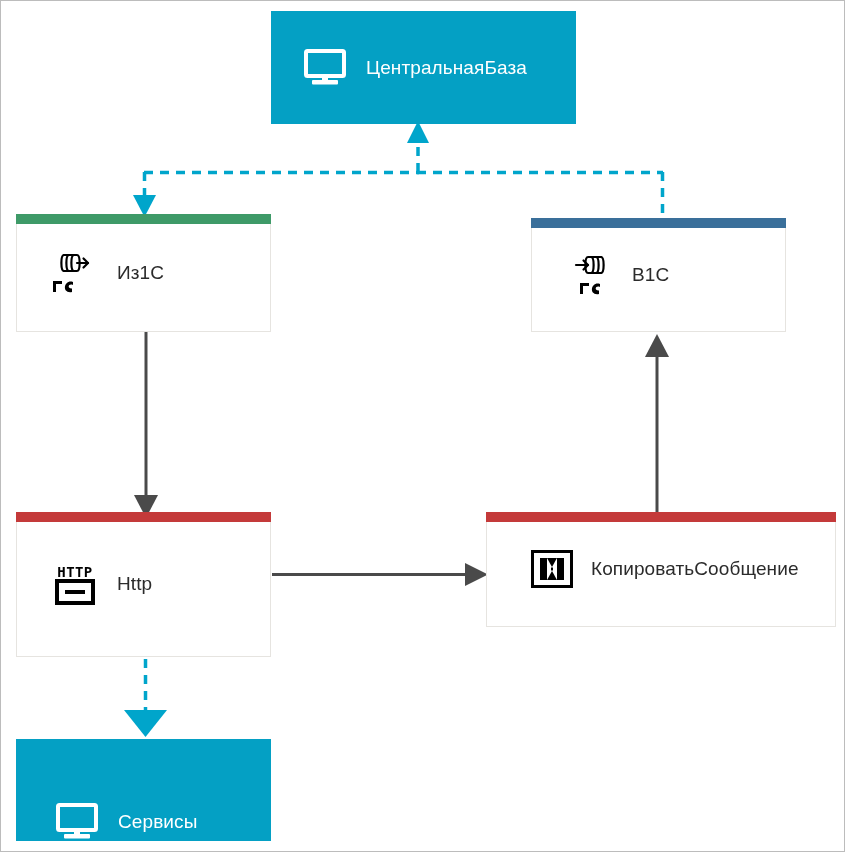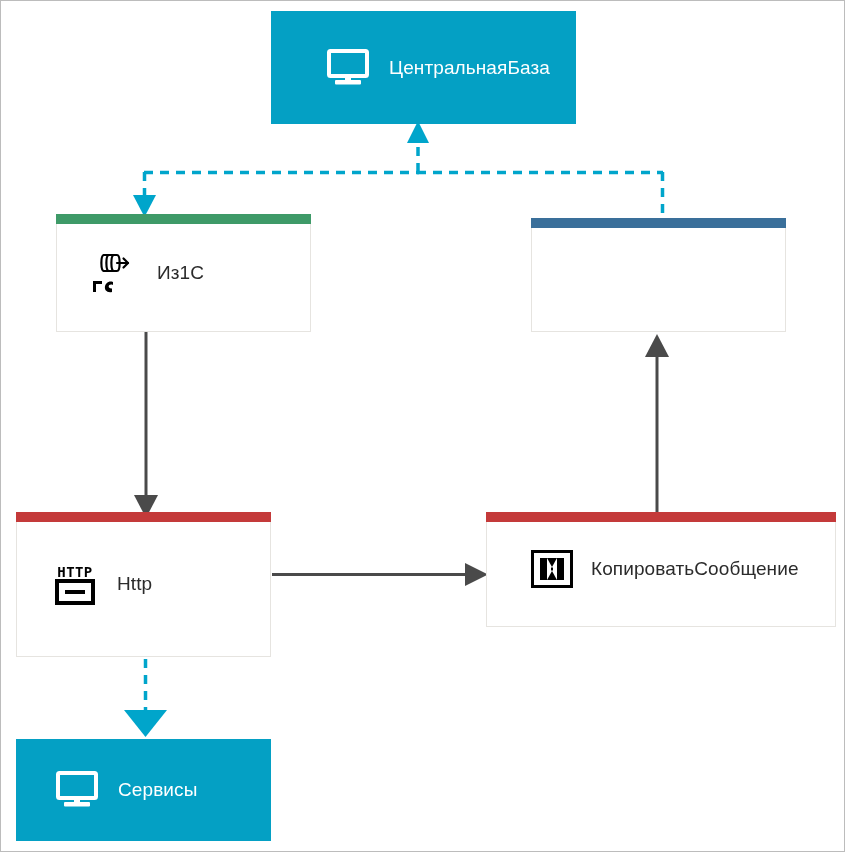--- a/index.html
+++ b/index.html
@@ -69,27 +69,27 @@
     margin-left: 18px;
     letter-spacing: 0.1px;
   }
   .node-endpoint .node-label {
     color: #ffffff;
     font-size: 19px;
   }
 
   
   #node-central   { left: 270px; top: 10px;  width: 305px; height: 113px; }
-  #node-iz1c      { left: 15px;  top: 213px; width: 255px; height: 118px; margin-left: 40px; }
+  #node-iz1c      { left: 15px;  top: 213px; width: 255px; height: 118px; }
   #node-v1c       { left: 530px; top: 217px; width: 255px; height: 114px; }
   #node-http      { left: 15px;  top: 511px; width: 255px; height: 145px; }
   #node-copymsg   { left: 485px; top: 511px; width: 350px; height: 115px; padding-left: 8px; }
-  #node-servisy   { left: 15px;  top: 738px; width: 255px; height: 102px; }
-
-  #node-central  .node-inner { padding-left: 56px; }
+  #node-servisy   { left: 15px;  top: 738px; width: 255px; height: 102px; align-items: flex-end; }
+
+  #node-central  .node-inner { padding-left: 33px; }
   #node-servisy  .node-inner { padding-left: 40px; }
   #node-copymsg  .node-inner { padding-left: 36px; }
 </style>
 </head>
 <body>
 
 <div id="canvas">
 
   <svg id="edges" viewBox="0 0 843 850" width="843" height="850" xmlns="http://www.w3.org/2000/svg">
 
@@ -166,20 +166,44 @@
             <path d="M 22 33 C 13 30 10 45 21 43 L 21 39.5 C 16 40 17 34 22 36 Z"></path>
           </g>
         </svg>
       </span>
       <span class="node-label">Из1С</span>
     </div>
   </div>
 
   <div class="node node-component" id="node-v1c">
     <div class="topbar" style="background:#3A6F9A;"></div>
+    <div class="node-inner">
+      <span class="node-icon">
+        <svg width="48" height="48" viewBox="0 0 48 48" xmlns="http://www.w3.org/2000/svg">
+          <g transform="translate(48,0) scale(-1,1)">
+            <g stroke="#000000" stroke-width="2.2" fill="none" stroke-linecap="round">
+              <path d="M 13 6 C 9.5 6 9.5 22 13 22"></path>
+              <path d="M 18 6 C 14.5 6 14.5 22 18 22"></path>
+              <path d="M 23 6 C 19.5 6 19.5 22 23 22"></path>
+              <path d="M 13 6 L 26 6 C 29.5 6 29.5 22 26 22 L 13 22"></path>
+            </g>
+            <g stroke="#000000" stroke-width="2.2" fill="none" stroke-linecap="round" stroke-linejoin="round">
+              <path d="M 26 14 L 38 14"></path>
+              <path d="M 30.5 9.5 L 26 14 L 30.5 18.5"></path>
+            </g>
+          </g>
+          <g fill="#000000">
+            <rect x="14" y="32" width="3" height="11"></rect>
+            <rect x="14" y="32" width="9" height="3"></rect>
+            <path d="M 34 33 C 25 30 22 45 33 43 L 33 39.5 C 28 40 29 34 34 36 Z"></path>
+          </g>
+        </svg>
+      </span>
+      <span class="node-label">В1С</span>
+    </div>
   </div>
 
   <div class="node node-component" id="node-http">
     <div class="topbar" style="background:#C43A3A;"></div>
     <div class="node-inner">
       <span class="node-icon">
         <svg width="48" height="46" viewBox="0 0 48 46" xmlns="http://www.w3.org/2000/svg">
           <text x="24" y="16" text-anchor="middle" font-family="'DejaVu Sans Mono', monospace" font-size="14" font-weight="bold" fill="#000000" letter-spacing="0.4">HTTP</text>
           <rect x="6" y="20" width="36" height="22" fill="none" stroke="#000000" stroke-width="4"></rect>
           <rect x="14" y="29" width="20" height="4" fill="#000000"></rect>

